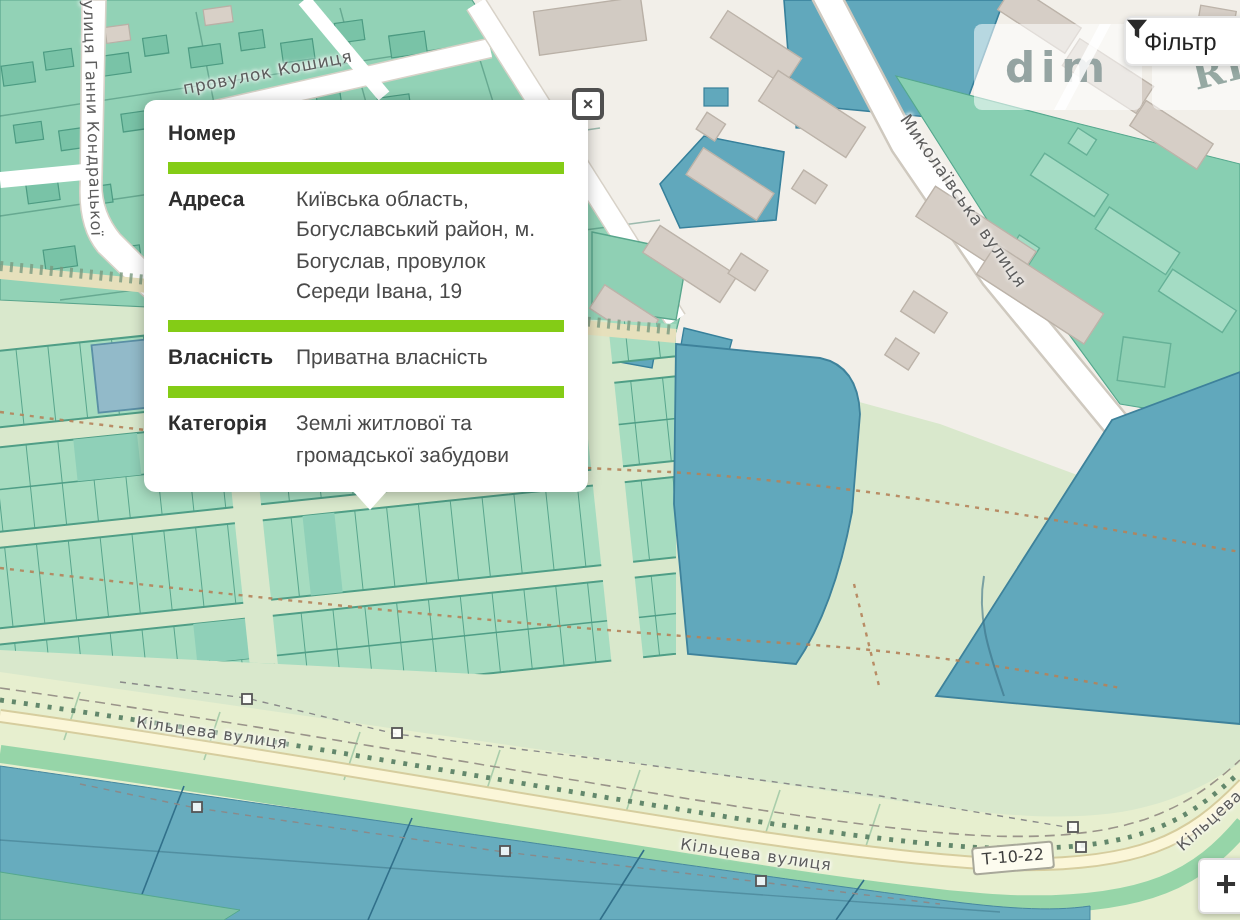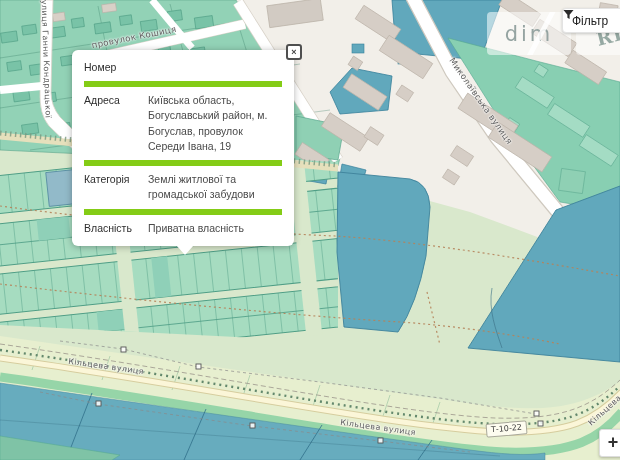--- a/index.html
+++ b/index.html
@@ -41,21 +41,21 @@
     position:absolute;left:104px;bottom:-9px;width:0;height:0;
     border-left:9px solid transparent;border-right:9px solid transparent;
     border-top:10px solid #fff;
   }
   .popup-row{
     display:grid;grid-template-columns:58px 1fr;column-gap:6px;
     padding:6px 0;border-top:6px solid #84cc16;
     font-size:10.5px;line-height:1.45;
   }
   .popup-row:first-child{border-top:none;}
-  .popup-row .k{font-weight:normal;color:#2e2e2e;}
+  .popup-row .k{font-weight:bold;color:#2e2e2e;}
   .popup-row .v{color:#4a4a4a;}
   .popup-close{
     position:absolute;top:-6px;right:-8px;width:16px;height:16px;
     background:#fff;border:2px solid #4f4f4f;border-radius:3px;
     font-size:9px;line-height:12px;text-align:center;color:#444;
     cursor:pointer;font-weight:bold;
   }
 
   
   .filter-btn{
@@ -72,21 +72,21 @@
     font-size:18px;line-height:25px;text-align:center;color:#333;
     font-weight:bold;cursor:pointer;
   }
 
   
   .wm{position:absolute;top:12px;z-index:2;height:43px;border-radius:4px;
       background:rgba(255,255,255,.55);display:flex;align-items:center;
       justify-content:center;pointer-events:none;overflow:hidden;}
   .wm-left{left:487px;width:84px;}
   .wm-right{left:576px;width:82px;}
-  .wm-left .t{font-size:21px;font-weight:normal;color:#95a4a2;letter-spacing:3px;
+  .wm-left .t{font-size:21px;font-weight:bold;color:#95a4a2;letter-spacing:3px;
       font-family:"DejaVu Sans",sans-serif;}
   .wm-left .slash{position:absolute;left:52px;top:-12px;width:5px;height:66px;
       background:rgba(255,255,255,.85);transform:rotate(28deg);}
   .wm-right .t{font-size:19px;font-weight:bold;color:#96a9a3;
       transform:rotate(-14deg);font-family:"DejaVu Serif",serif;letter-spacing:1px;}
   .wm-right .star{position:absolute;left:18px;top:2px;color:#c4625f;font-size:9px;
       transform:rotate(-14deg);}
 </style>
 </head>
 <body>
@@ -331,26 +331,26 @@
 
   <div class="popup">
     <div class="popup-row">
       <span class="k">Номер</span>
     </div>
     <div class="popup-row">
       <span class="k">Адреса</span>
       <span class="v">Київська область, Богуславський район, м. Богуслав, провулок Середи Івана, 19</span>
     </div>
     <div class="popup-row">
+      <span class="k">Власність</span>
+      <span class="v">Приватна власність</span>
+    </div>
+    <div class="popup-row">
       <span class="k">Категорія</span>
       <span class="v">Землі житлової та громадської забудови</span>
-    </div>
-    <div class="popup-row">
-      <span class="k">Власність</span>
-      <span class="v">Приватна власність</span>
     </div>
     <div class="popup-close">×</div>
     <div class="tail"></div>
   </div>
 
   <div class="filter-btn">
     <svg width="11" height="11" viewBox="0 0 12 12">
       <path d="M0.5 1 H11.5 L7.2 6.2 V11 L4.8 9.6 V6.2 Z" fill="#2b2b2b"></path>
     </svg>
     <span>Фільтр</span>

